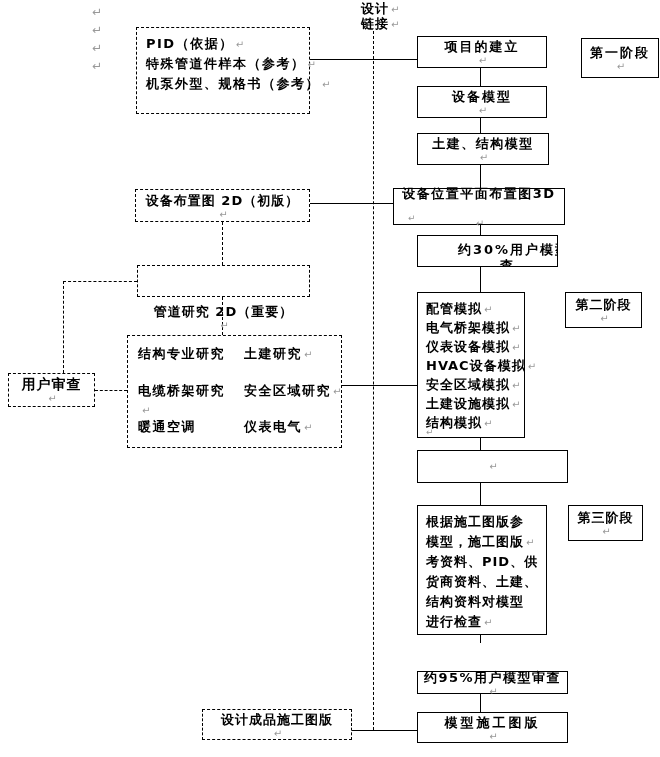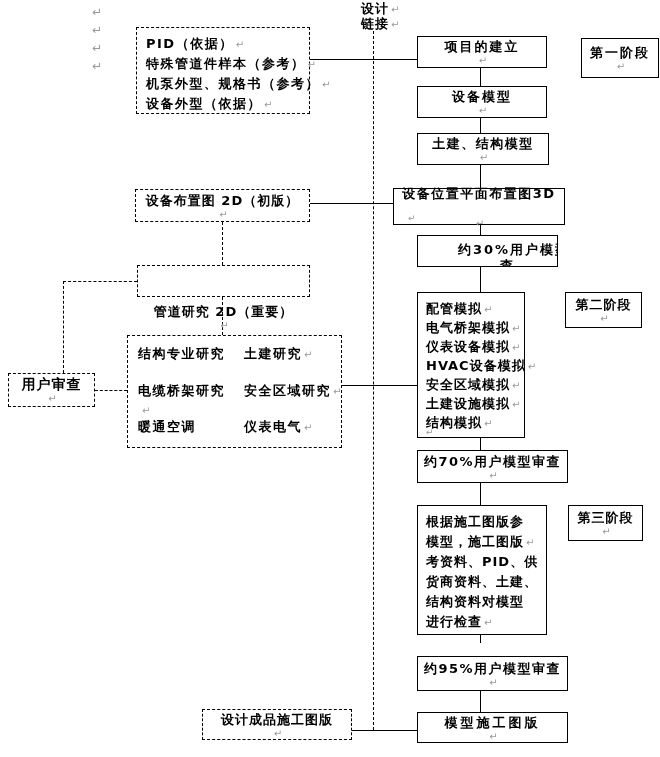--- a/index.html
+++ b/index.html
@@ -69,21 +69,20 @@
   <div class="dvline" style="left:222px;top:297px;height:38px"></div>
   <div class="dhline" style="left:63px;top:281px;width:74px"></div>
   <div class="dvline" style="left:63px;top:281px;height:92px"></div>
   <div class="dhline" style="left:95px;top:390px;width:32px"></div>
 
   <div class="bx dashed" style="left:136px;top:27px;width:174px;height:87px;">
     <div class="lines" style="padding:6px 0 0 9px;">
       <span class="ln"><span>PID（依据）</span><span class="rm">↵</span></span>
       <span class="ln"><span>特殊管道件样本（参考）</span><span class="rm">↵</span></span>
       <span class="ln"><span>机泵外型、规格书（参考）</span><span class="rm">↵</span></span>
-      <span class="ln"><span>设备外型（依据）</span><span class="rm">↵</span></span>
     </div>
   </div>
 
   <div class="bx" style="left:417px;top:36px;width:130px;height:32px;">
     <div class="lbl">
         <span>项目的建立</span>
         <span class="rm">↵</span>
       </div>
   </div>
 
@@ -136,21 +135,20 @@
 
   <div class="bx" style="left:565px;top:292px;width:77px;height:36px;">
     <div class="lbl" style="letter-spacing:1px;">
         <span>第二阶段</span>
         <span class="rm">↵</span>
       </div>
   </div>
 
   <div class="bx" style="left:417px;top:450px;width:151px;height:33px;">
     <div class="lbl" style="letter-spacing:1.5px;">
-        <span>约70%用户模型审查</span>
         <span class="rm">↵</span>
       </div>
   </div>
 
   <div class="bx" style="left:417px;top:505px;width:130px;height:130px;">
     <div class="lines" style="padding:6px 0 0 8px;line-height:20px;letter-spacing:1px;">
       <span class="ln"><span>根据施工图版参</span></span>
       <span class="ln"><span>模型，施工图版</span><span class="rm">↵</span></span>
       <span class="ln"><span>考资料、PID、供</span></span>
       <span class="ln"><span>货商资料、土建、</span></span>
@@ -159,21 +157,21 @@
     </div>
   </div>
 
   <div class="bx" style="left:568px;top:505px;width:75px;height:36px;">
     <div class="lbl" style="letter-spacing:1px;">
         <span>第三阶段</span>
         <span class="rm">↵</span>
       </div>
   </div>
 
-  <div class="bx" style="left:417px;top:656px;width:151px;height:35px;">
+  <div class="bx" style="left:417px;top:671px;width:151px;height:23px;">
     <div class="lbl" style="letter-spacing:1.5px;">
         <span>约95%用户模型审查</span>
         <span class="rm">↵</span>
       </div>
   </div>
 
   <div class="bx" style="left:417px;top:712px;width:151px;height:31px;">
     <div class="lbl" style="letter-spacing:3px;">
         <span>模型施工图版</span>
         <span class="rm">↵</span>

